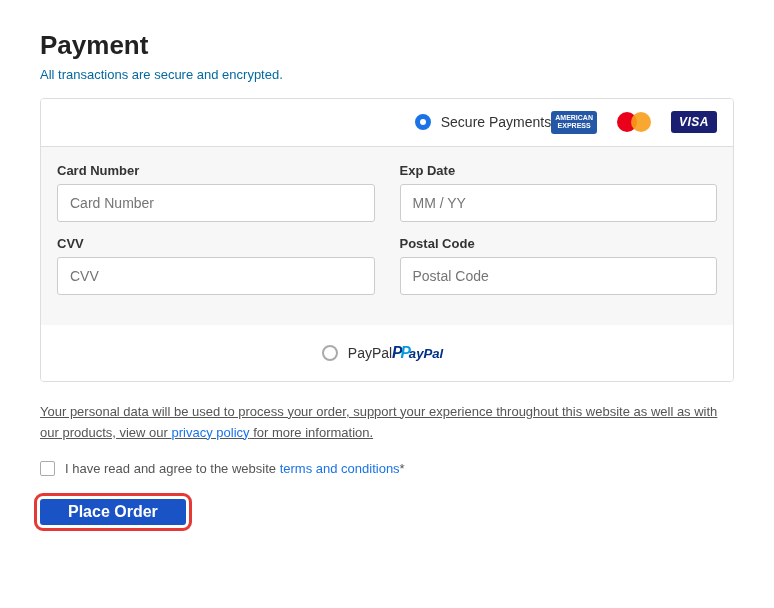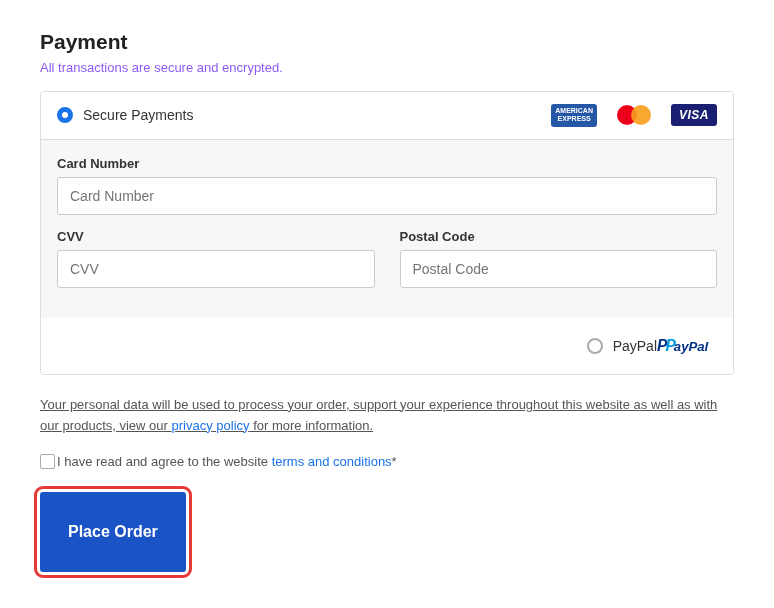--- a/index.html
+++ b/index.html
@@ -5,43 +5,43 @@
     * { box-sizing: border-box; margin: 0; padding: 0; }
     body {
       font-family: -apple-system, BlinkMacSystemFont, 'Segoe UI', Arial, sans-serif;
       background: #fff;
       color: #333;
       padding: 30px 40px;
       max-width: 774px;
     }
 
     .page-title {
-      font-size: 21px;
+      font-size: 26px;
       font-weight: 600;
       color: #222;
       margin-bottom: 6px;
     }
 
     .secure-note {
       font-size: 13px;
-      color: #8b5cf6;
+      color: #0369a1;
       margin-bottom: 16px;
     }
 
     .payment-container {
       border: 1px solid #ddd;
       border-radius: 4px;
       overflow: hidden;
       margin-bottom: 20px;
     }
 
     .payment-option {
       display: flex;
       align-items: center;
-      justify-content: space-between;
+      justify-content: flex-end;
       padding: 12px 16px;
       background: #fff;
       border-bottom: 1px solid #ddd;
     }
 
     .payment-option-left {
       display: flex;
       align-items: center;
       gap: 10px;
     }
@@ -174,21 +174,21 @@
       border-radius: 3px;
       font-size: 14px;
       color: #999;
       background: #fff;
       outline: none;
     }
 
     .paypal-option {
       display: flex;
       align-items: center;
-      justify-content: flex-end;
+      justify-content: center;
       padding: 14px 16px;
       background: #fff;
     }
 
     .paypal-option-left {
       display: flex;
       align-items: center;
       gap: 10px;
     }
 
@@ -207,21 +207,21 @@
     }
 
     .info-text a, .info-link {
       color: #1a73e8;
       text-decoration: none;
     }
 
     .terms-row {
       display: flex;
       align-items: flex-start;
-      gap: 2px;
+      gap: 10px;
       margin-bottom: 20px;
     }
 
     .terms-checkbox {
       width: 15px;
       height: 15px;
       border: 1px solid #aaa;
       border-radius: 2px;
       flex-shrink: 0;
       margin-top: 2px;
@@ -231,21 +231,21 @@
     .terms-label {
       font-size: 13px;
       color: #555;
       line-height: 1.5;
     }
 
     .place-order-btn {
       background: #1a53c5;
       color: #fff;
       border: none;
-      padding: 31px 28px;
+      padding: 4px 28px;
       font-size: 16px;
       font-weight: 600;
       border-radius: 3px;
       cursor: pointer;
       outline: 3px solid #e53935;
       outline-offset: 3px;
     }
   </style>
 </head>
 <body>
@@ -274,20 +274,24 @@
       <div class="visa-logo">VISA</div>
     </div>
   </div>
 
   <div class="card-fields">
     <div class="fields-row">
       <div class="field-group full">
         <label class="field-label">Card Number</label>
         <input class="field-input" type="text" placeholder="Card Number" style="">
       </div>
+      <div class="field-group half" style="min-width:160px;">
+        <label class="field-label">Exp Date</label>
+        <input class="field-input" type="text" placeholder="MM / YY" style="">
+      </div>
     </div>
     <div class="fields-row">
       <div class="field-group half">
         <label class="field-label">CVV</label>
         <input class="field-input" type="text" placeholder="CVV" style="">
       </div>
       <div class="field-group half">
         <label class="field-label">Postal Code</label>
         <input class="field-input" type="text" placeholder="Postal Code" style="">
       </div>

